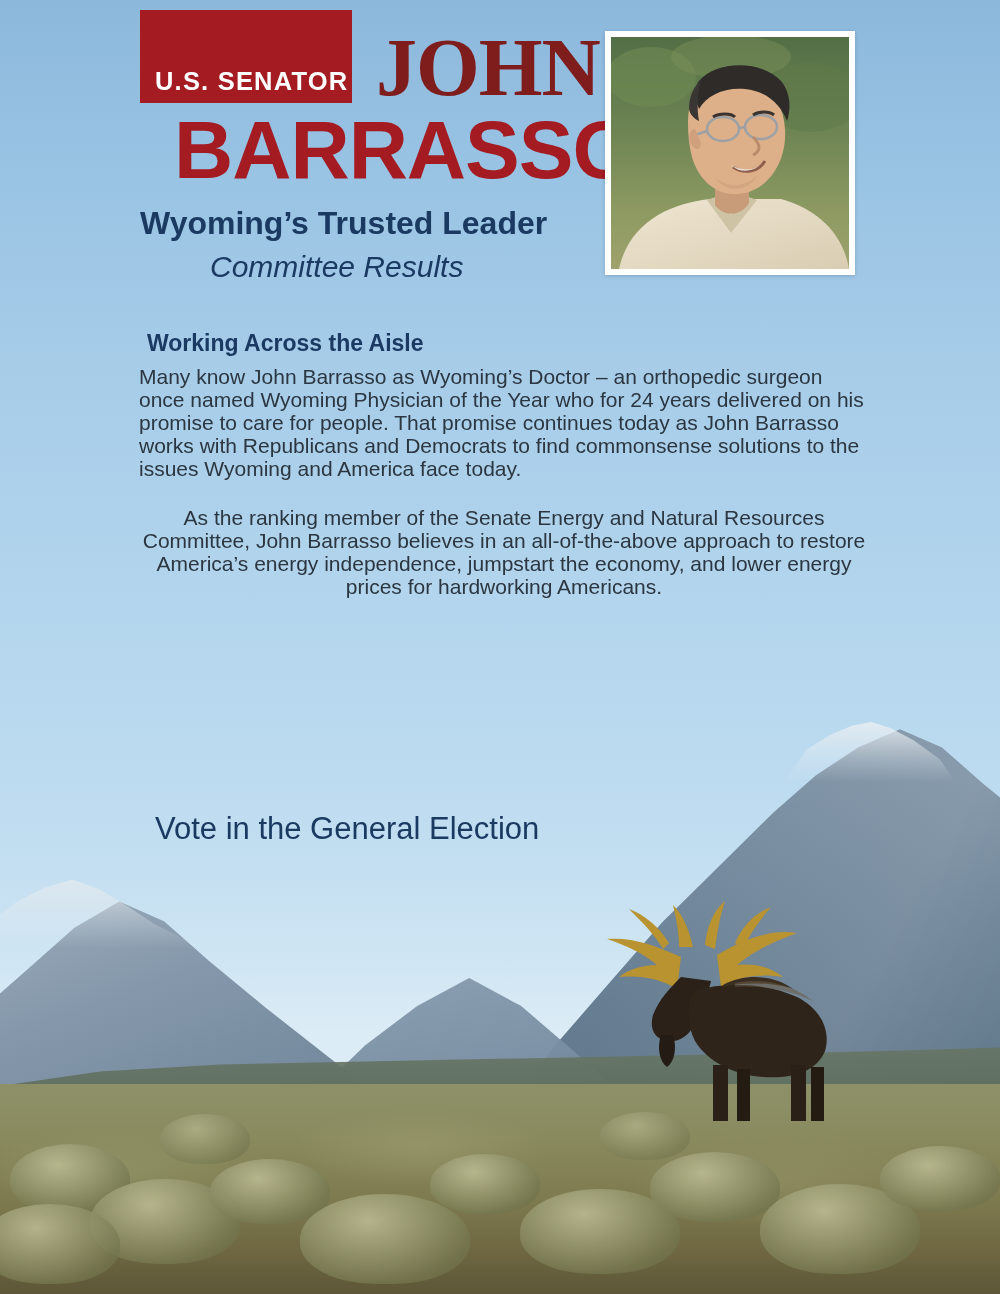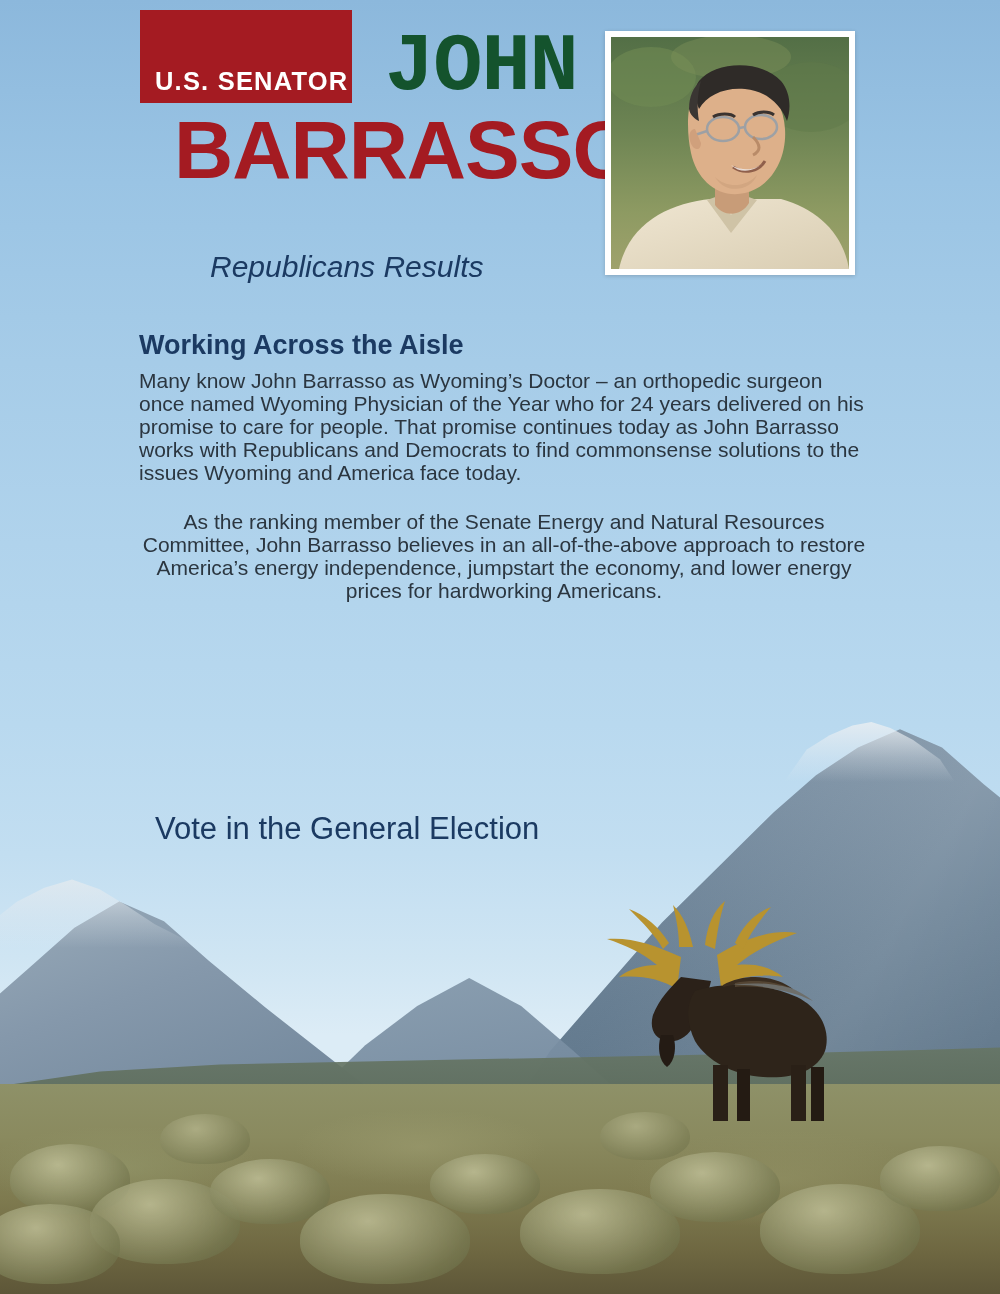--- a/index.html
+++ b/index.html
@@ -166,28 +166,28 @@
     left: 15px;
     top: 57px;
     color: #ffffff;
     font-size: 25.5px;
     font-weight: 700;
     letter-spacing: 1.2px;
     font-family: "Liberation Sans", sans-serif;
   }
   .name-john {
     position: absolute;
-    left: 385px;
+    left: 376px;
     top: 32px;
-    color: #14532d;
+    color: #7f1d1d;
     font-size: 82px;
     line-height: 72px;
     font-weight: 700;
     letter-spacing: -1px;
-    font-family: Liberation Mono, monospace;
+    font-family: Liberation Serif, serif;
   }
   .name-barrasso {
     position: absolute;
     left: 138px;
     top: 112px;
     color: #a41b22;
     font-size: 82px;
     line-height: 76px;
     font-weight: 700;
     letter-spacing: -1px;
@@ -235,23 +235,23 @@
 
   
   .body-copy {
     position: absolute;
     left: 139px;
     top: 330px;
     width: 730px;
   }
   .sec-head {
     color: #1b3a62;
-    font-size: 27px;
-    font-weight: 700;
-    margin: 0 0 8px 0;
+    font-size: 23px;
+    font-weight: 700;
+    margin: 0 0 8px 8px;
     font-family: "Liberation Sans", sans-serif;
   }
   .sec-body {
     color: #2b3640;
     font-size: 21px;
     line-height: 23px;
     margin: 0 0 26px 0;
     font-family: "Liberation Sans", sans-serif;
   }
   .sec-body.last { margin-bottom: 0; text-align: center; }
@@ -348,21 +348,22 @@
   </div>
 
   <div class="header">
 
     <div class="senator-tag">
       <span>U.S. SENATOR</span>
     </div>
 
     <div class="name-john">JOHN</div>
     <div class="name-barrasso">BARRASSO</div>
-    <div class="subtagline">Republicans Results</div>
+    <div class="tagline">Wyoming’s Trusted Leader</div>
+    <div class="subtagline">Committee Results</div>
 
     <div class="portrait-frame">
       <div class="portrait">
         <svg viewBox="0 0 238 232" width="100%" height="100%" preserveAspectRatio="none" xmlns="http://www.w3.org/2000/svg">
           <defs>
             <linearGradient id="bgGrad" x1="0" y1="0" x2="0" y2="1">
               <stop offset="0%" stop-color="#536f46"></stop>
               <stop offset="40%" stop-color="#6d8453"></stop>
               <stop offset="75%" stop-color="#8d9a62"></stop>
               <stop offset="100%" stop-color="#9fa26c"></stop>

